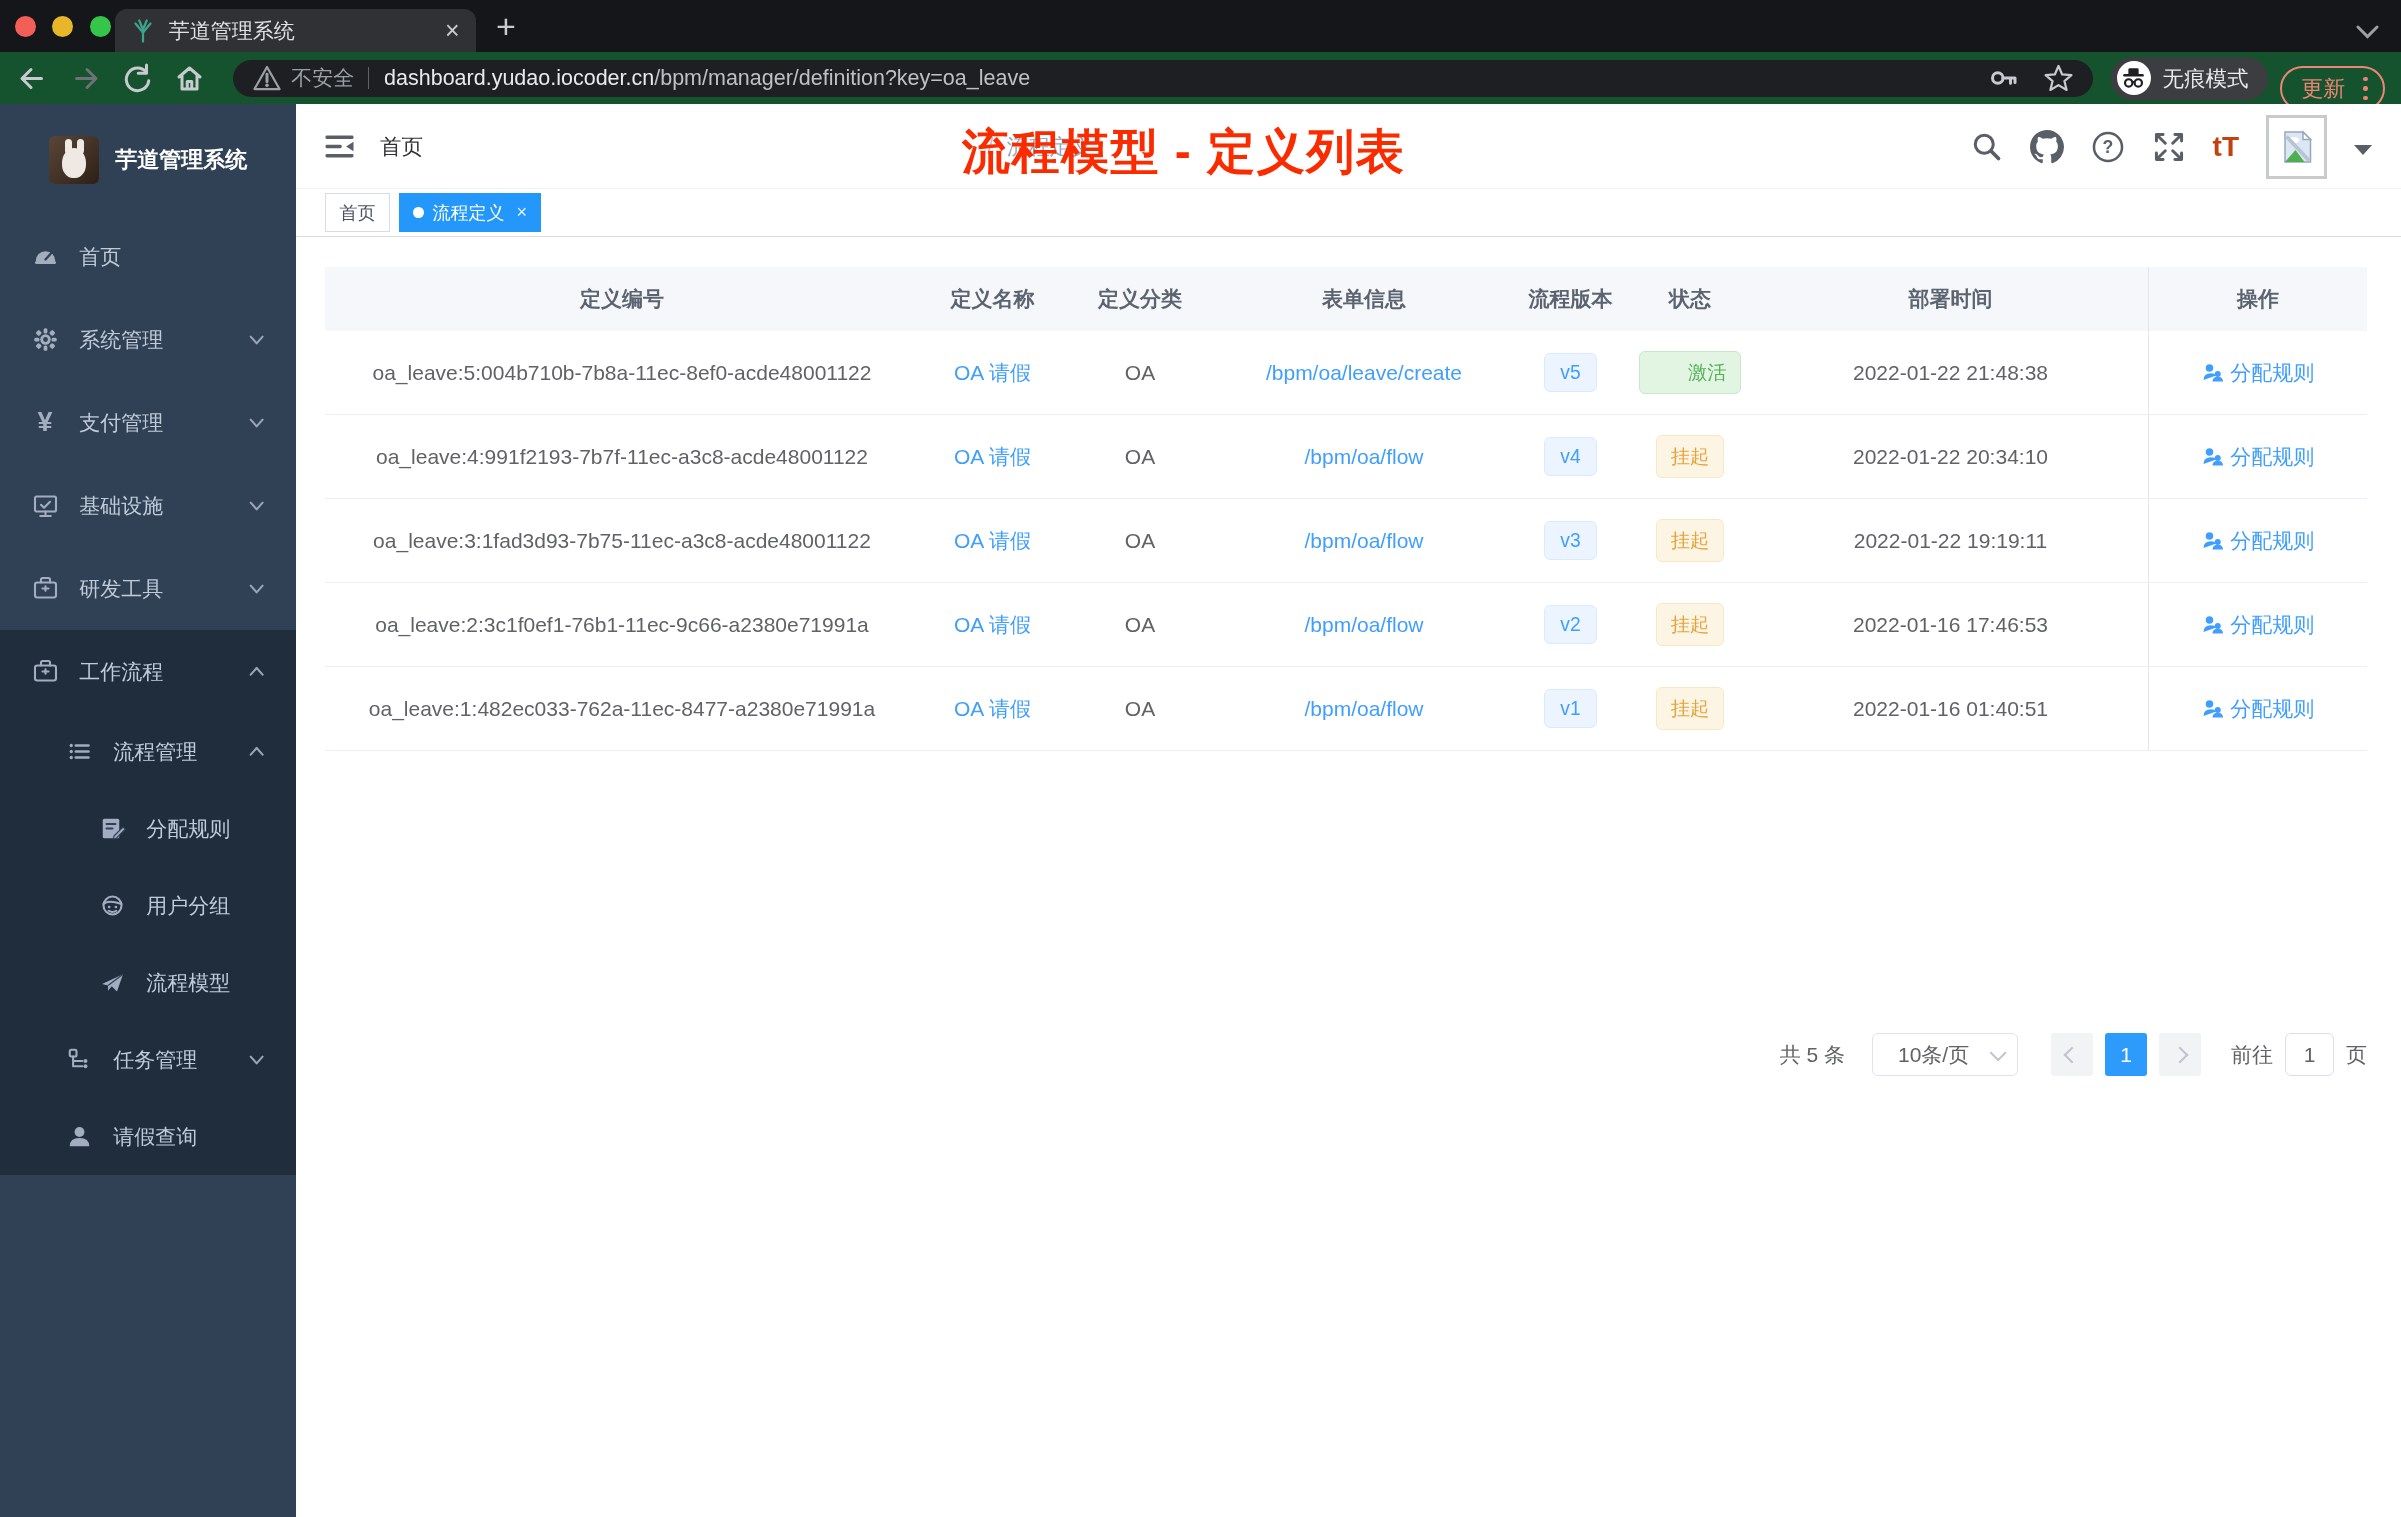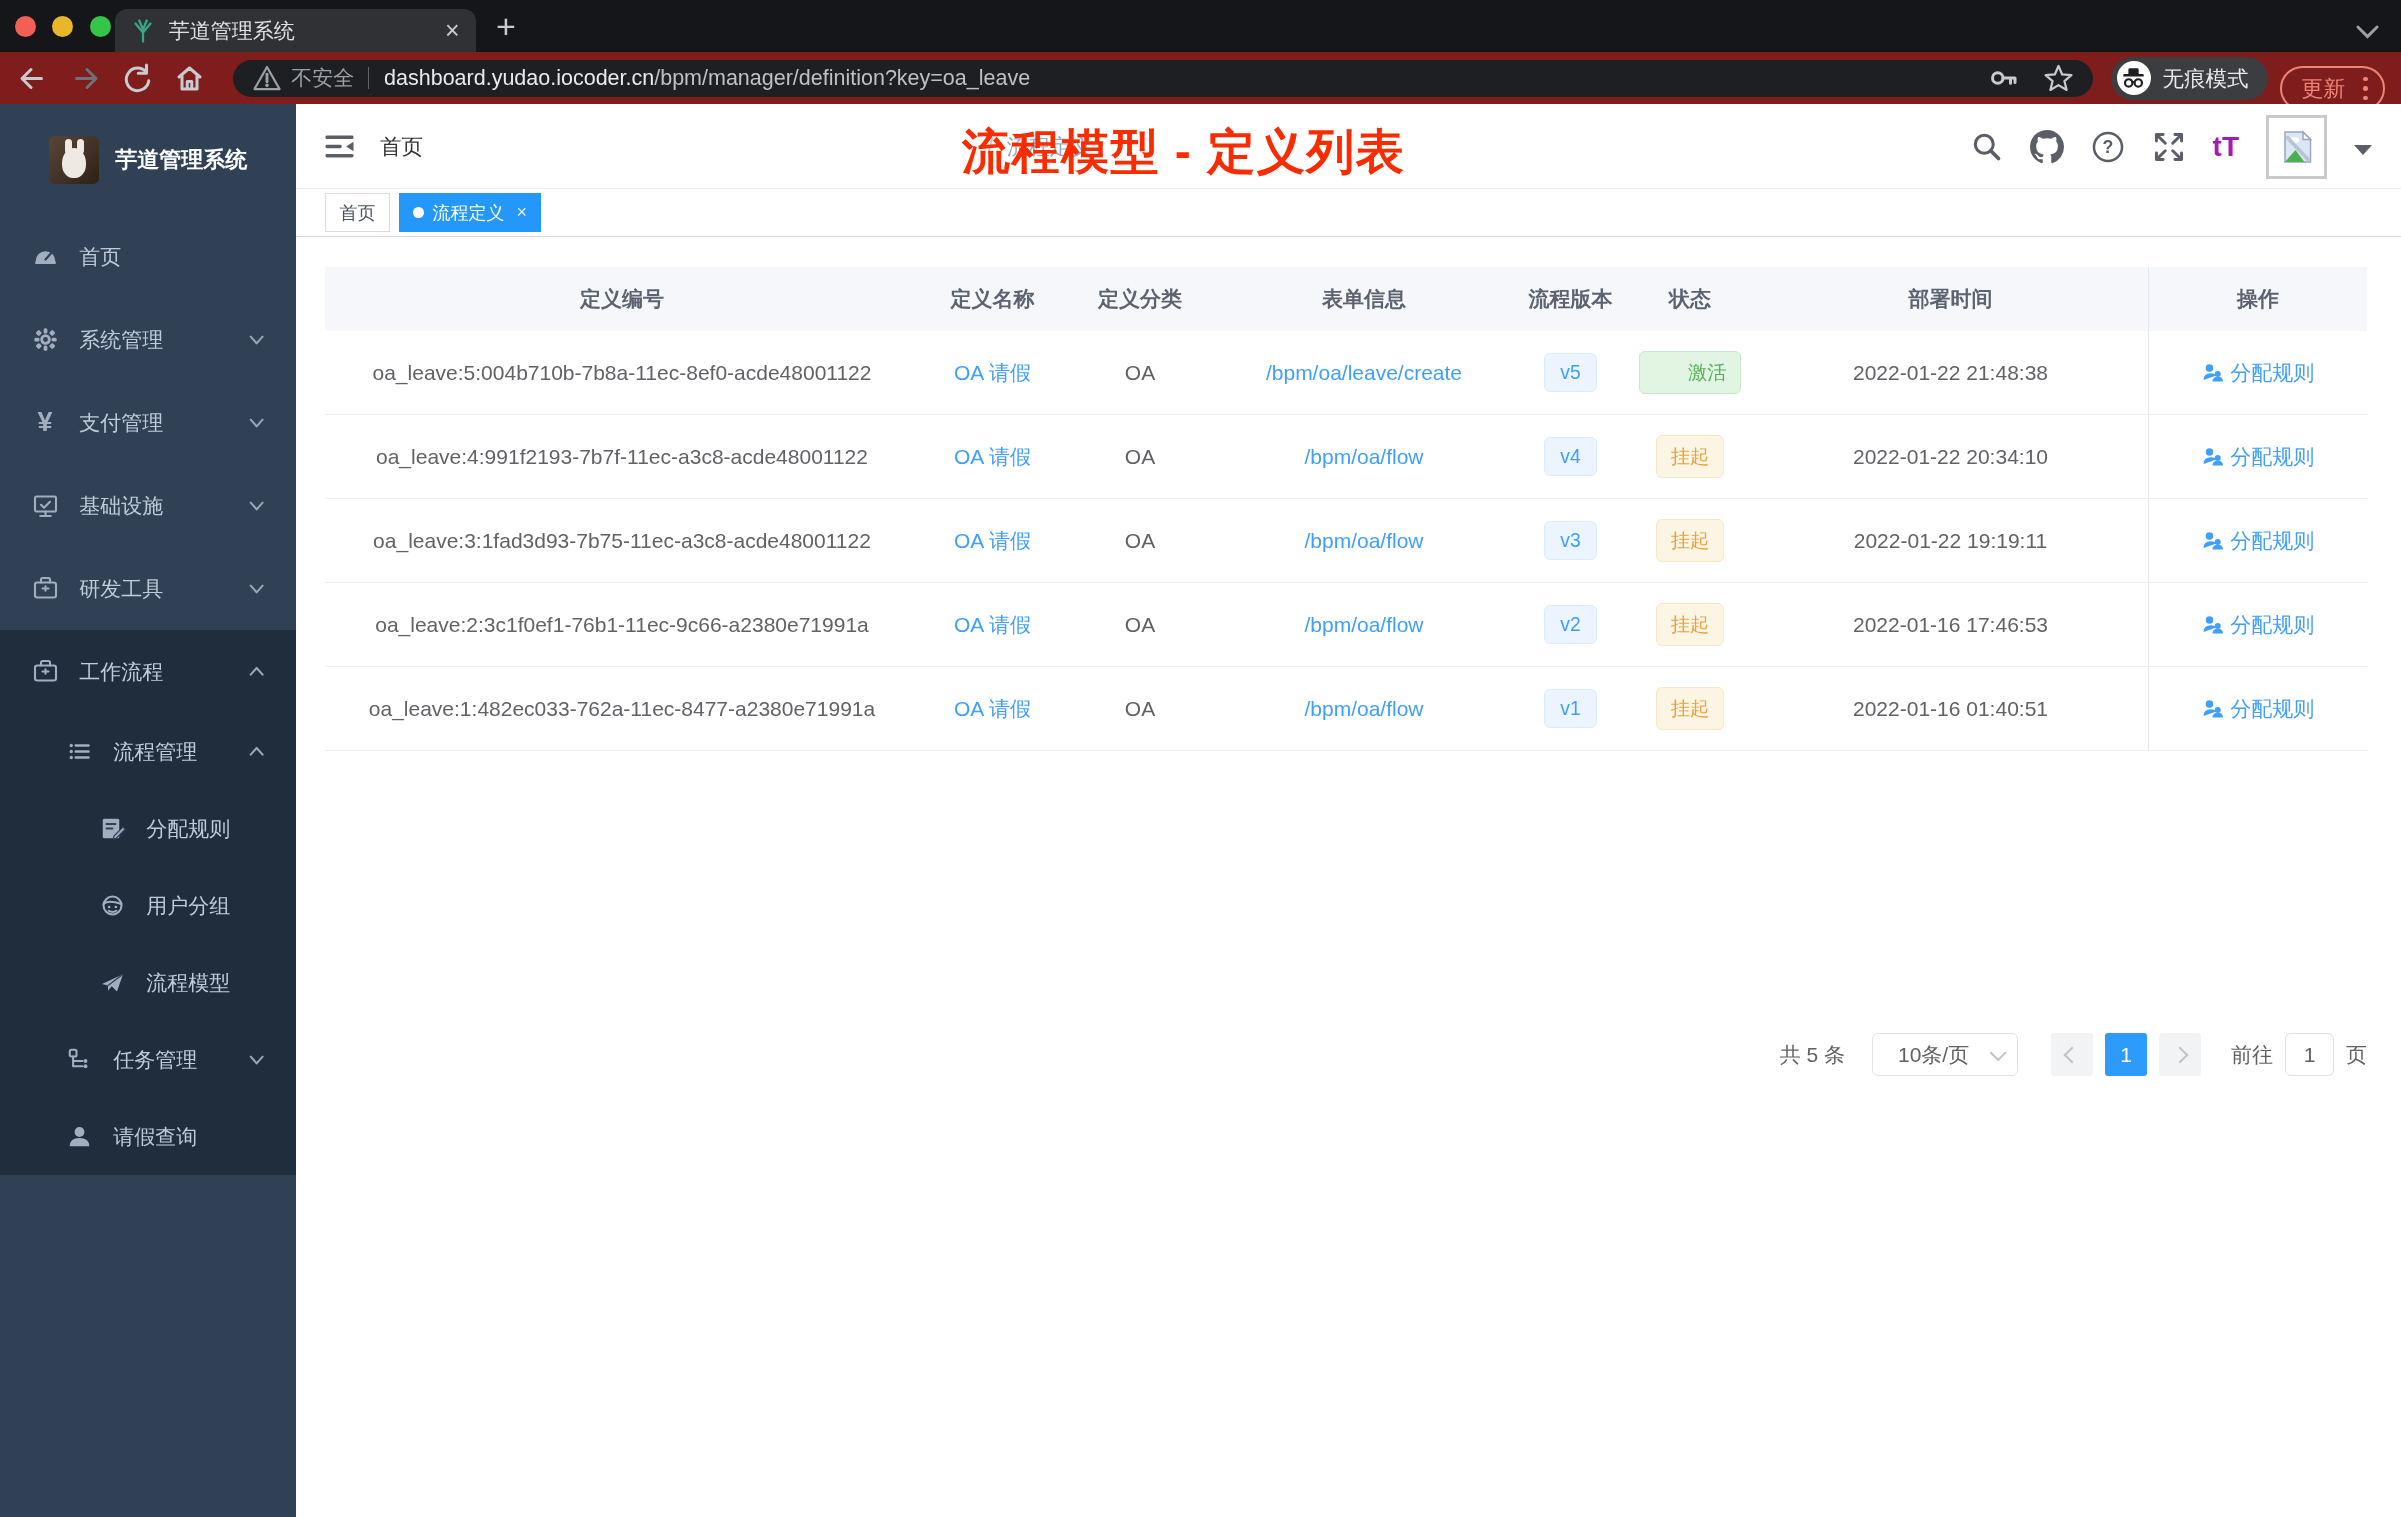--- a/index.html
+++ b/index.html
@@ -11,21 +11,21 @@
   .tabstrip { position:absolute; left:0; top:0; width:100%; height:52px; background:#151619; }
   .lights { position:absolute; left:15px; top:16.3px; display:flex; gap:16.3px; }
   .light { width:21px; height:21px; border-radius:50%; }
   .l-red{background:#f35f57;} .l-yel{background:#e9b62a;} .l-grn{background:#35c649;}
   .tab { position:absolute; left:115px; bottom:0; width:361px; height:43px; background:#303134;
          border-radius:12px 12px 0 0; display:flex; align-items:center; padding:0 16.3px; gap:13.4px; }
   .tab-title { flex:1; color:#dfe1e5; font-size:21px; white-space:nowrap; overflow:hidden; }
   .tab-close { color:#c7cacf; font-size:25px; line-height:1; }
   .newtab { position:absolute; left:496px; bottom:6px; color:#c7cacf; font-size:34px; font-weight:300; }
   .tabsearch { position:absolute; right:21px; bottom:12px; }
-  .toolbar { position:absolute; left:0; top:52px; width:100%; height:52px; background:#7f1d1d;
+  .toolbar { position:absolute; left:0; top:52px; width:100%; height:52px; background:#14532d;
              display:flex; align-items:center; padding:0 16.3px; }
   .navbtn { margin-right:19.3px; display:flex; align-items:center; }
   .urlpill { flex:1; height:37px; background:#1e1f22; border-radius:18.6px; display:flex; align-items:center;
              padding:0 19.3px; margin:0 7.4px; }
   .notsecure { color:#9aa0a6; font-size:21px; margin:0 13.4px 0 9px; }
   .urldiv { width:1.5px; height:22px; background:#5f6368; margin-right:15px; }
   .urlhost { color:#e8eaed; font-size:21.5px; }
   .urlpath { color:#bdc1c6; font-size:21.5px; }
   .pill-spacer { flex:1; }
   .incog { height:43px; background:#3c3d41; border-radius:21.5px; display:flex; align-items:center;
@@ -425,21 +425,21 @@
       <span>
         <svg width="34" height="34" viewBox="0 0 46 46">
             <g stroke="#5a5e66" stroke-width="4" fill="none" stroke-linecap="round" stroke-linejoin="round">
               <path d="M18 18 L7 7 M6 15 V6 H15"></path>
               <path d="M28 18 L39 7 M31 6 H40 V15"></path>
               <path d="M18 28 L7 39 M6 31 V40 H15"></path>
               <path d="M28 28 L39 39 M40 31 V40 H31"></path>
             </g>
           </svg>
       </span>
-      <span style="color:#a21caf;font-size:28px;font-weight:700;">tT</span>
+      <span style="color:#c2410c;font-size:28px;font-weight:700;">tT</span>
       <span class="avatar-box">
         <svg width="36" height="36" viewBox="0 0 48 48">
             <path d="M8 4 H32 L42 14 V44 H8 Z" fill="#dce7f5" stroke="#9aa7b8" stroke-width="2"></path>
             <path d="M32 4 L32 14 H42 Z" fill="#fff" stroke="#9aa7b8" stroke-width="2"></path>
             <ellipse cx="20" cy="15" rx="7" ry="4.4" fill="#fff"></ellipse>
             <path d="M8 44 L22 28 L34 44 Z" fill="#4caf50"></path>
             <path d="M10 10 L40 42" stroke="#b9c4d2" stroke-width="5"></path>
           </svg>
       </span>
       <span class="caret-down"></span>

